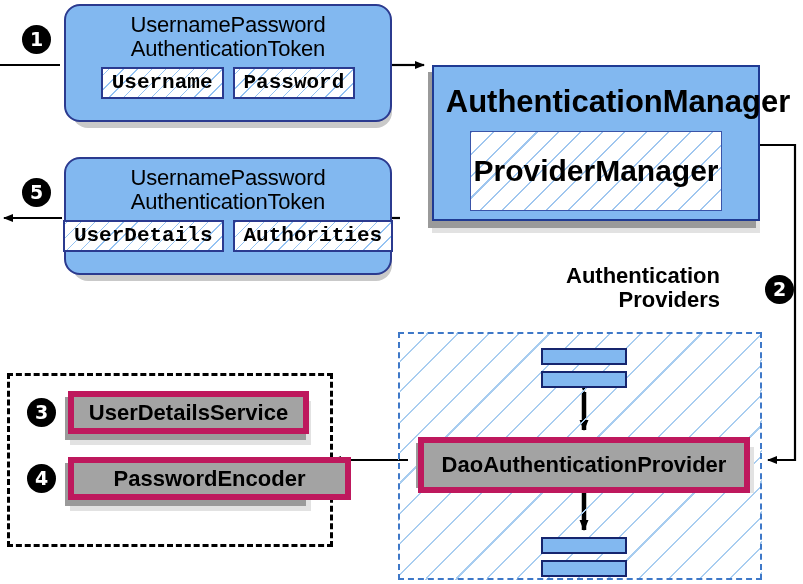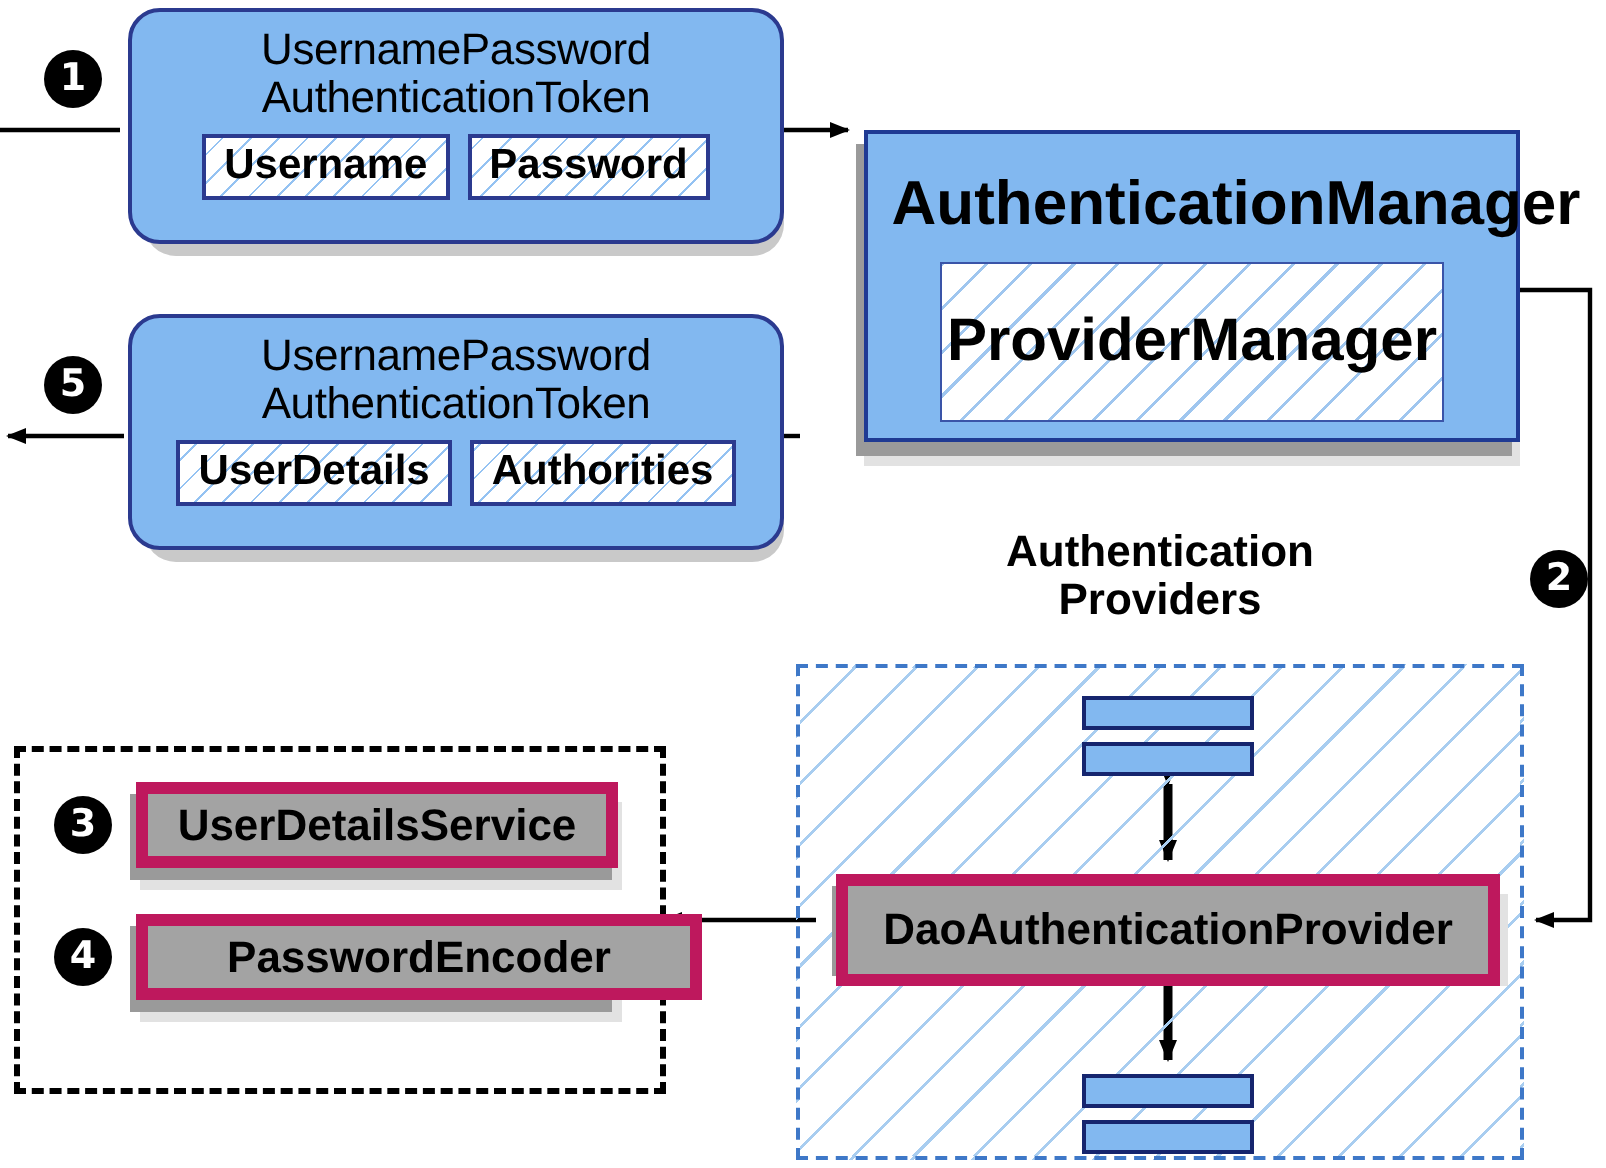--- a/index.html
+++ b/index.html
@@ -49,20 +49,21 @@
     font-weight: bold;
     font-size: 21px;
     color: #000;
     padding: 2px 9px 3px 9px;
     text-align: center;
     background-image: repeating-linear-gradient(
         -45deg,
         rgba(130,184,240,0) 0px, rgba(130,184,240,0) 9px,
         rgba(130,184,240,0.85) 9px, rgba(130,184,240,0.85) 10px);
     white-space: nowrap;
+    font-family: Liberation Mono, monospace;
   }
 
   
   .rect-shadow-dark { background: #9a9a9a; }
   .rect-shadow-light { background: #e2e2e2; }
   .rect-card {
     background: #a3a3a3;
     border: 6px solid #be185d;
     display: flex;
     align-items: center;
@@ -117,21 +118,21 @@
         rgba(255,255,255,0) 0px, rgba(255,255,255,0) 20px,
         #a8cdf0 20px, #a8cdf0 21.5px);
   }
   .dashed-black {
     border: 3px dashed #000000;
     background: transparent;
   }
 
   
   .section-title {
-    text-align: center;
+    text-align: right;
     font-weight: bold;
     font-size: 22px;
     line-height: 1.1;
     color: #000;
     white-space: pre-line;
   }
 
   
   .mini-bar {
     background: #82b8f0;

